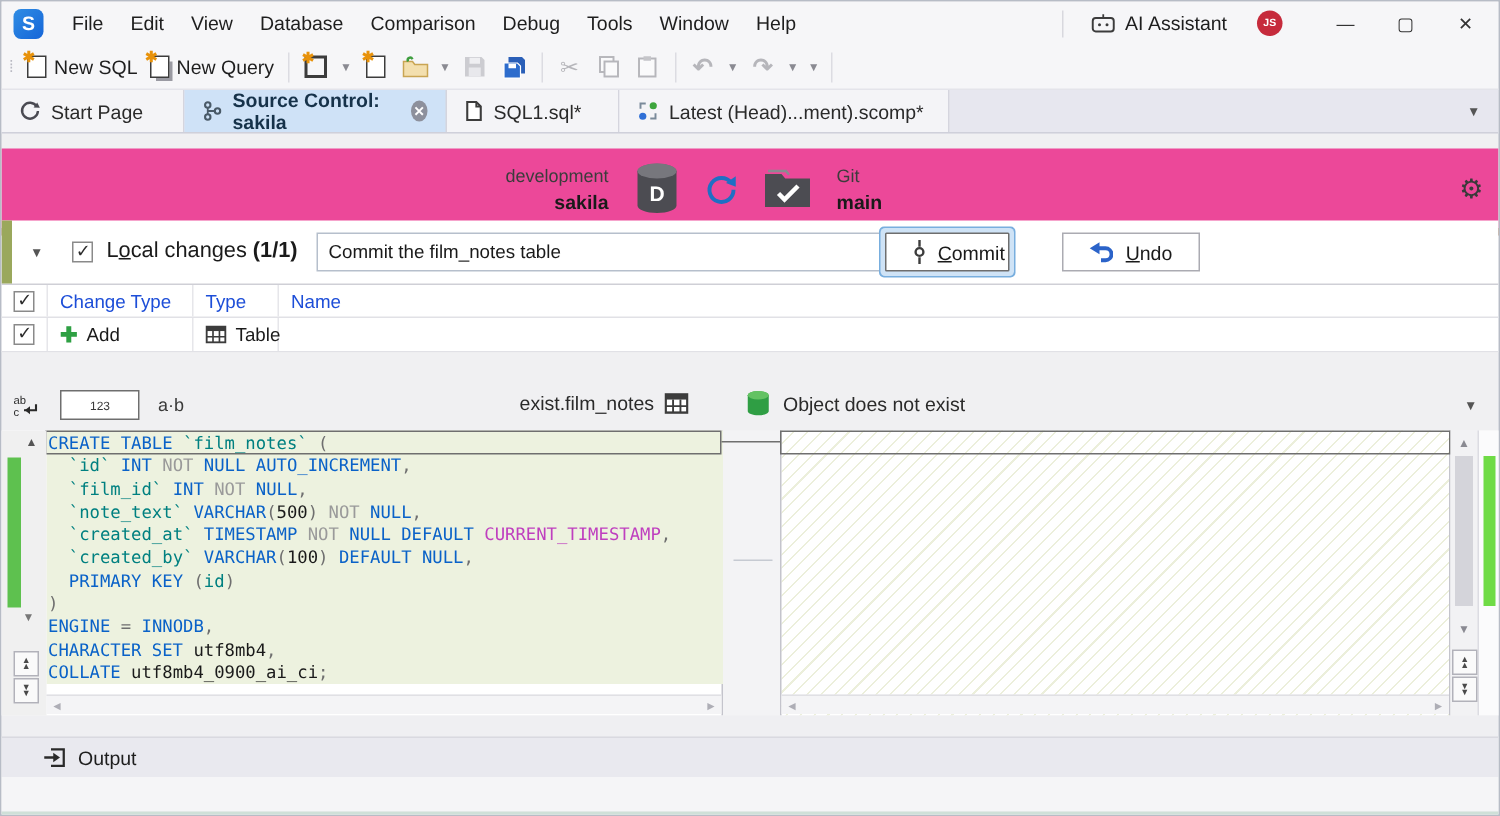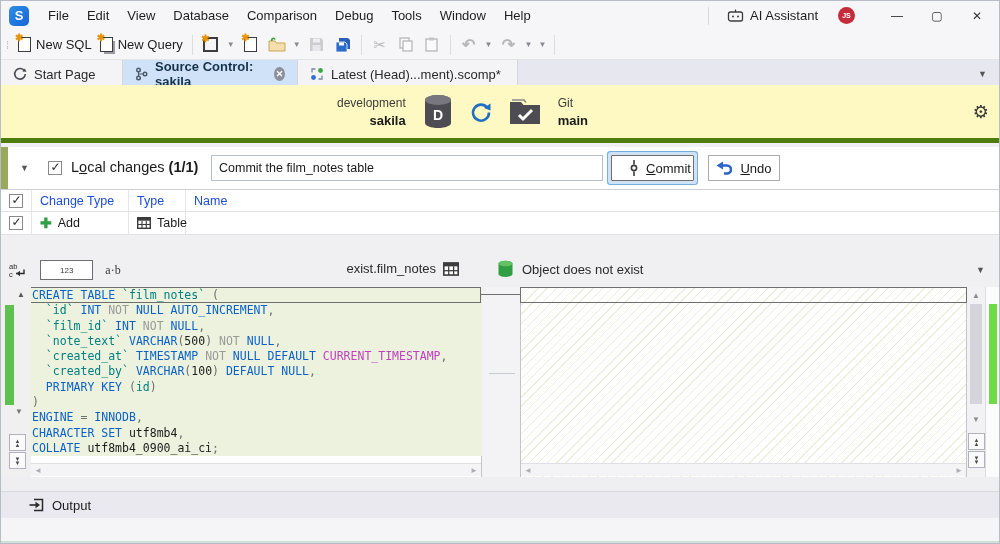--- a/index.html
+++ b/index.html
@@ -42,21 +42,21 @@
   .tabbar { position:absolute; left:0; top:59px; width:100%; height:29px; background:#e7e7ef;
             display:flex; align-items:stretch; border-bottom:1px solid #cfd0da; }
   .tab { display:flex; align-items:center; gap:7px; padding:0 12px; background:#f4f4f7;
          border-right:1px solid #d5d5de; font-size:13px; color:#2a2a2a; }
   .tab.active { background:#cfe2f7; font-weight:bold; color:#16324a; }
   .tab-close { width:14px; height:14px; border-radius:50%; background:#8d909c; color:#fff;
                font-size:9px; line-height:14px; text-align:center; margin-left:4px; }
   .tabbar-dd { margin-left:auto; align-self:center; padding:0 12px; color:#555; font-size:9px; }
 
   
-  .docheader { position:absolute; left:0; top:84px; width:100%; height:58px; background:#fef9c3;
+  .docheader { position:absolute; left:0; top:98px; width:100%; height:58px; background:#ec4899;
                border-bottom:5px solid #4d7c0f; }
   .conn { position:absolute; left:336px; top:9px; display:flex; align-items:center; gap:16px; }
   .conn-txt { display:flex; flex-direction:column; line-height:17px; }
   .conn-txt.right { align-items:flex-end; }
   .conn-env { font-size:12px; color:#3c3c3c; }
   .conn-db  { font-size:13px; font-weight:bold; color:#1a1a1a; }
   .gearbtn { position:absolute; right:10px; top:18px; font-size:18px; color:#3a3a3a; line-height:18px; }
 
   
   .commitbar { position:absolute; left:0; top:146px; width:100%; height:43px; background:#fff;
@@ -66,43 +66,43 @@
   .checkbox { width:14px; height:14px; border:1px solid #8a8a8a; background:#fff; position:relative; }
   .checkbox.checked::after { content:"✓"; position:absolute; left:1.5px; top:-2px; font-size:12px; color:#2c2c2c; }
   .cb-check { position:absolute; left:47px; top:14px; }
   .cb-label { position:absolute; left:70px; top:12px; font-size:14.5px; color:#1a1a1a; }
   .cb-label b { font-weight:bold; }
   .commit-input { position:absolute; left:210px; top:8px; width:392px; height:26px;
                   border:1px solid #b6bfcc; background:#fff; font-size:12.5px; padding:0 7px;
                   font-family:"Liberation Sans",sans-serif; color:#1a1a1a; }
   .btn { display:flex; align-items:center; justify-content:center; gap:8px; background:#fff;
          font-size:13px; color:#1a1a1a; }
-  .commit-btn { position:absolute; left:610px; top:8px; width:83px; height:26px;
+  .commit-btn { position:absolute; left:589px; top:8px; width:83px; height:26px;
                 border:1px solid #6e6e6e; border-radius:1px;
                 box-shadow:0 0 0 3px #cfe3f6, 0 0 0 4px #78aede;padding-left:16px; }
-  .undo-btn { position:absolute; left:707px; top:8px; width:72px; height:26px; border:1px solid #ababb2; }
+  .undo-btn { position:absolute; left:707px; top:8px; width:92px; height:26px; border:1px solid #ababb2; }
 
   
   .grid-head { position:absolute; left:0; top:189px; width:100%; height:22px; background:#fff;
                border-bottom:1px solid #e1e1e6; display:flex; font-size:12.5px; color:#1d4ed8; }
   .grid-row  { position:absolute; left:0; top:211px; width:100%; height:23px; background:#fff;
                border-bottom:1px solid #e1e1e6; display:flex; font-size:12.5px; color:#1a1a1a; }
   .gc { display:flex; align-items:center; padding-left:8px; border-right:1px solid #e6e6ea; height:100%; }
   .gc.chk { width:31px; justify-content:center; padding-left:0; }
   .gc.c1 { width:97px; } .gc.c2 { width:57px; } .gc.c3 { flex:1; border-right:none; }
   .plus { color:#2ea043; font-weight:bold; margin-right:6px; font-size:14px; }
 
   .gap-band { position:absolute; left:0; top:234px; width:100%; height:18px; background:#f0f0f2; }
 
   
   .difftb { position:absolute; left:0; top:252px; width:100%; height:34px; background:#f0f0f2; }
   .dt-icons { position:absolute; left:8px; top:7px; display:flex; gap:12px; align-items:center; }
   .dt-ic { height:20px; display:flex; align-items:center; justify-content:center; color:#3a3a3a; }
   .ic123 { border:1px solid #6e6e6e; font-size:8px; padding:1px 19px; background:#fff; }
-  .icab { font-size:12px;font-family:Liberation Serif, serif; }
+  .icab { font-size:12px; }
   .obj-left { position:absolute; right:540px; top:8px; display:flex; gap:7px; align-items:center;
               font-size:13px; color:#2a2a2a; }
   .obj-right { position:absolute; left:496px; top:7px; display:flex; gap:8px; align-items:center;
                font-size:13px; color:#2a2a2a; }
   .difftb-dd { position:absolute; right:14px; top:12px; font-size:9px; color:#555; }
 
   
   .editors { position:absolute; left:0; top:286px; width:100%; height:190px; background:#f3f3f5; }
   .led { position:absolute; left:0; top:0; width:481px; height:190px; background:#fff;
          border-right:1px solid #c4c4cc; }
@@ -284,20 +284,29 @@
         <svg width="13" height="14" viewBox="0 0 13 14">
             <circle cx="3.5" cy="3" r="1.8" fill="none" stroke="#4a5a68" stroke-width="1.4"></circle>
             <circle cx="3.5" cy="11" r="1.8" fill="none" stroke="#4a5a68" stroke-width="1.4"></circle>
             <circle cx="10" cy="7" r="1.8" fill="none" stroke="#4a5a68" stroke-width="1.4"></circle>
             <path d="M3.5 4.8 V9.2 M3.5 7 H8.2" fill="none" stroke="#4a5a68" stroke-width="1.2"></path>
           </svg>
       </span>
       <span>Source Control: sakila</span>
       <span class="tab-close">✕</span>
     </div>
+    <div class="tab" style="width:115px;">
+      <span>
+        <svg width="12" height="14" viewBox="0 0 12 14">
+            <path d="M1.5 1 h6 l3 3 v9 h-9 z" fill="#fff" stroke="#3c3c3c" stroke-width="1.4"></path>
+            <path d="M7.5 1 v3 h3" fill="none" stroke="#3c3c3c" stroke-width="1.2"></path>
+          </svg>
+      </span>
+      <span>SQL1.sql*</span>
+    </div>
     <div class="tab" style="width:220px;">
       <span>
         <svg width="14" height="14" viewBox="0 0 14 14">
             <circle cx="3.5" cy="10.5" r="2.4" fill="#2f6fd6"></circle>
             <circle cx="10.5" cy="3.5" r="2.4" fill="#3da53d"></circle>
             <path d="M2 5.5 L2 2 L5.5 2" fill="none" stroke="#7a8a9a" stroke-width="1.3"></path>
             <path d="M12 8.5 L12 12 L8.5 12" fill="none" stroke="#7a8a9a" stroke-width="1.3"></path>
           </svg>
       </span>
       <span>Latest (Head)...ment).scomp*</span>

